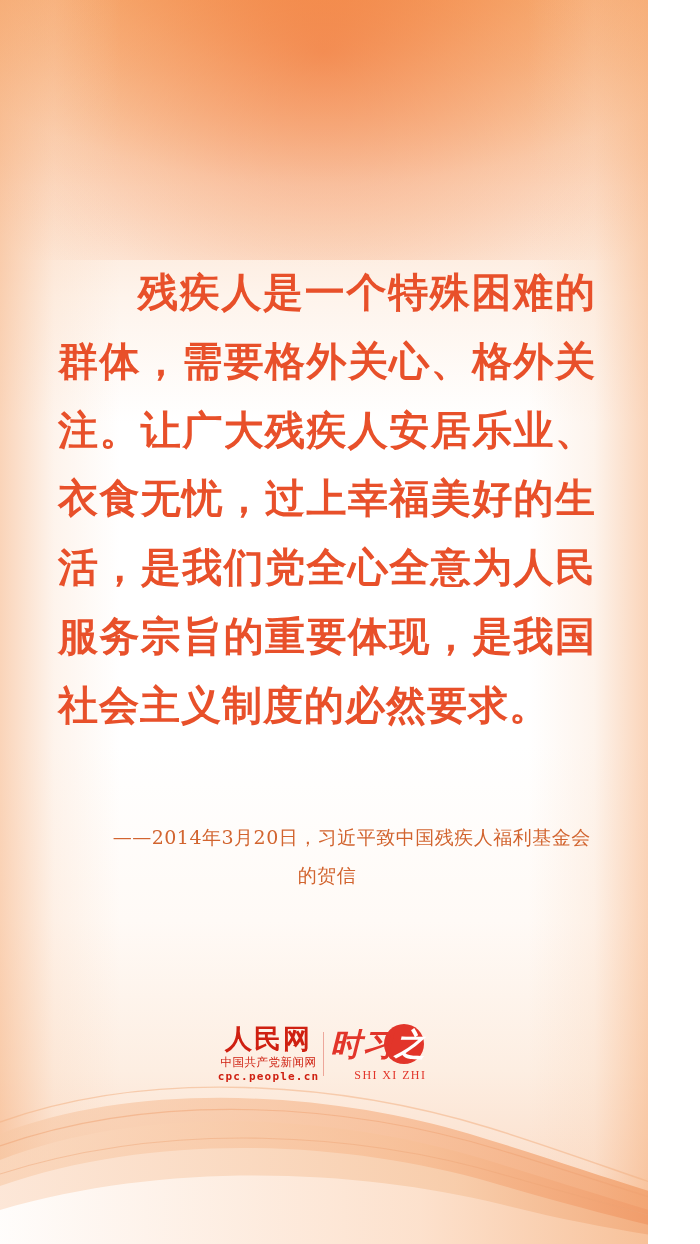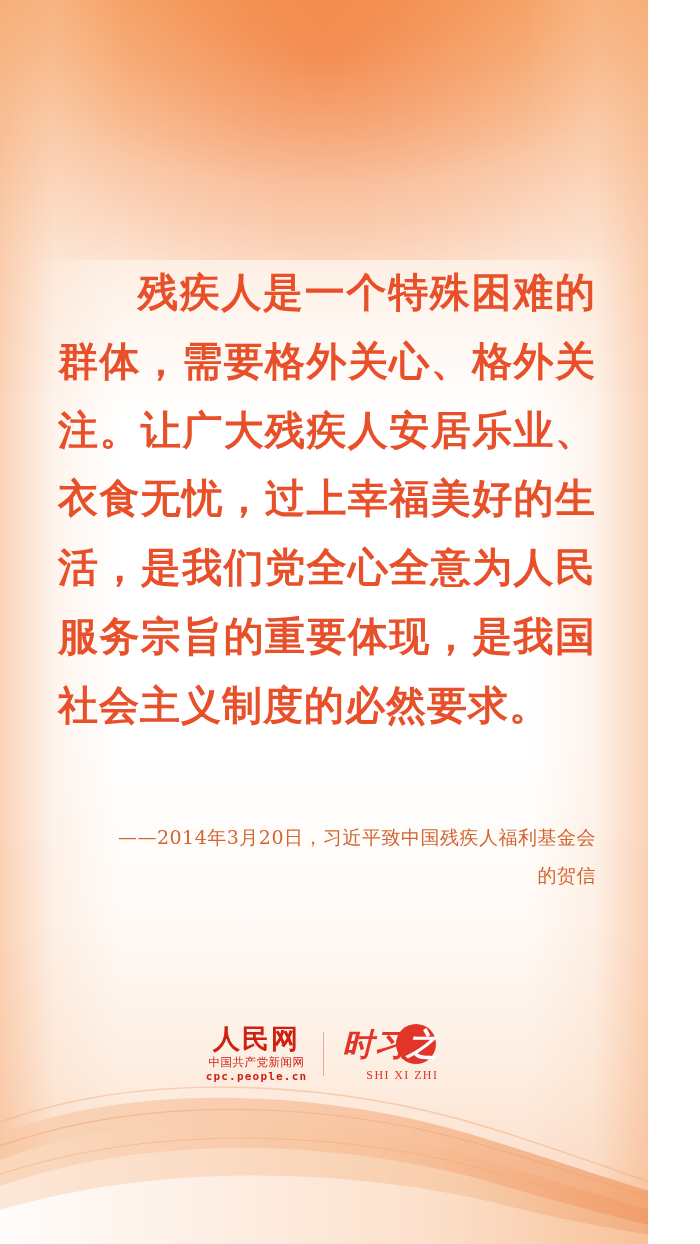--- a/index.html
+++ b/index.html
@@ -67,32 +67,32 @@
     position: absolute;
     left: 58px;
     right: 52px;
     top: 818px;
     color: #d2642f;
     font-family: "DejaVu Serif", "Liberation Serif", serif;
     font-size: 19px;
     line-height: 2.0;
     letter-spacing: 0.5px;
     text-indent: 2.6em;
-    text-align: right;
+    text-align: center;
   }
 
   .logo-row {
     position: absolute;
     left: 0;
     right: 0;
     top: 1022px;
     display: flex;
     justify-content: center;
     align-items: center;
-    gap: 16px;
+    gap: 4px;
   }
   .logo-people {
     display: flex;
     flex-direction: column;
     align-items: center;
     line-height: 1;
   }
   .logo-people .cn {
     font-family: "DejaVu Serif", "Liberation Serif", serif;
     font-weight: bold;

